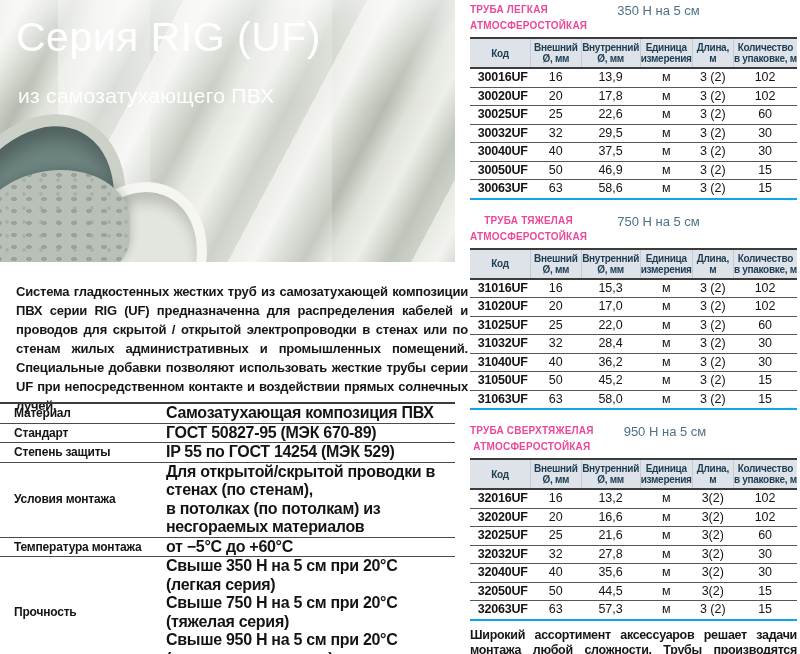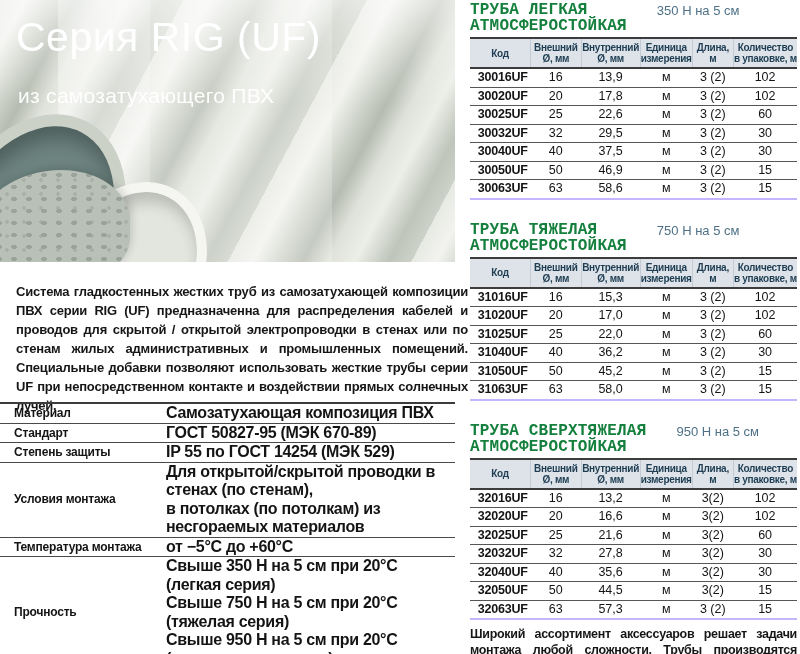--- a/index.html
+++ b/index.html
@@ -66,28 +66,28 @@
   }
   .prop-value {
     flex:1; white-space:pre-line;
     font-size:16px; font-weight:bold; letter-spacing:-0.3px; line-height:18.5px;
   }
 
   
   .right-col { position:absolute; left:470px; top:0; width:327px; height:654px; }
 
   .section-header { display:flex; align-items:flex-start; margin:2px 0 3px 0; }
-  .section.s2 .section-header, .section.s3 .section-header { margin-top:22px; }
+  .section.s2 .section-header, .section.s3 .section-header { margin-top:13px;text-align:center; }
   .section-title {
-    font-size:16px; font-weight:bold; color:#15803d; line-height:16px;
-    white-space:pre-line; letter-spacing:0.2px;font-family:Liberation Mono, monospace;
+    font-size:10px; font-weight:bold; color:#ec4899; line-height:16px;
+    white-space:pre-line; letter-spacing:0.2px;
   }
   .section-rating { font-size:13px; color:#4e7187; margin-left:30px; line-height:16px; padding-top:1px; }
 
-  table.product { width:100%; border-collapse:collapse; table-layout:fixed; border-top:2px solid #3c3c3c; border-bottom:2px solid #c4b5fd; }
+  table.product { width:100%; border-collapse:collapse; table-layout:fixed; border-top:2px solid #3c3c3c; border-bottom:2px solid #0ea5e9; }
   table.product thead th {
     background:#dde3e9; color:#1e3d52;
     font-size:10px; font-weight:bold; letter-spacing:-0.3px; line-height:11px;
     padding:3px 0; border-bottom:2px solid #3c3c3c; border-left:1px solid #c3ccd4;
     white-space:pre-line; vertical-align:middle; text-align:center;
   }
   table.product thead th:first-child { border-left:none; }
   table.product tbody td {
     font-size:12.5px; line-height:17.5px; text-align:center;
     border-top:1px solid #565656; color:#141414; padding:0;
@@ -314,20 +314,28 @@
 
             <tr>
               <td class="code">31025UF</td>
               <td>25</td>
               <td>22,0</td>
               <td>м</td>
               <td>3 (2)</td>
               <td>60</td>
             </tr>
 
+            <tr>
+              <td class="code">31032UF</td>
+              <td>32</td>
+              <td>28,4</td>
+              <td>м</td>
+              <td>3 (2)</td>
+              <td>30</td>
+            </tr>
 
             <tr>
               <td class="code">31040UF</td>
               <td>40</td>
               <td>36,2</td>
               <td>м</td>
               <td>3 (2)</td>
               <td>30</td>
             </tr>
 

